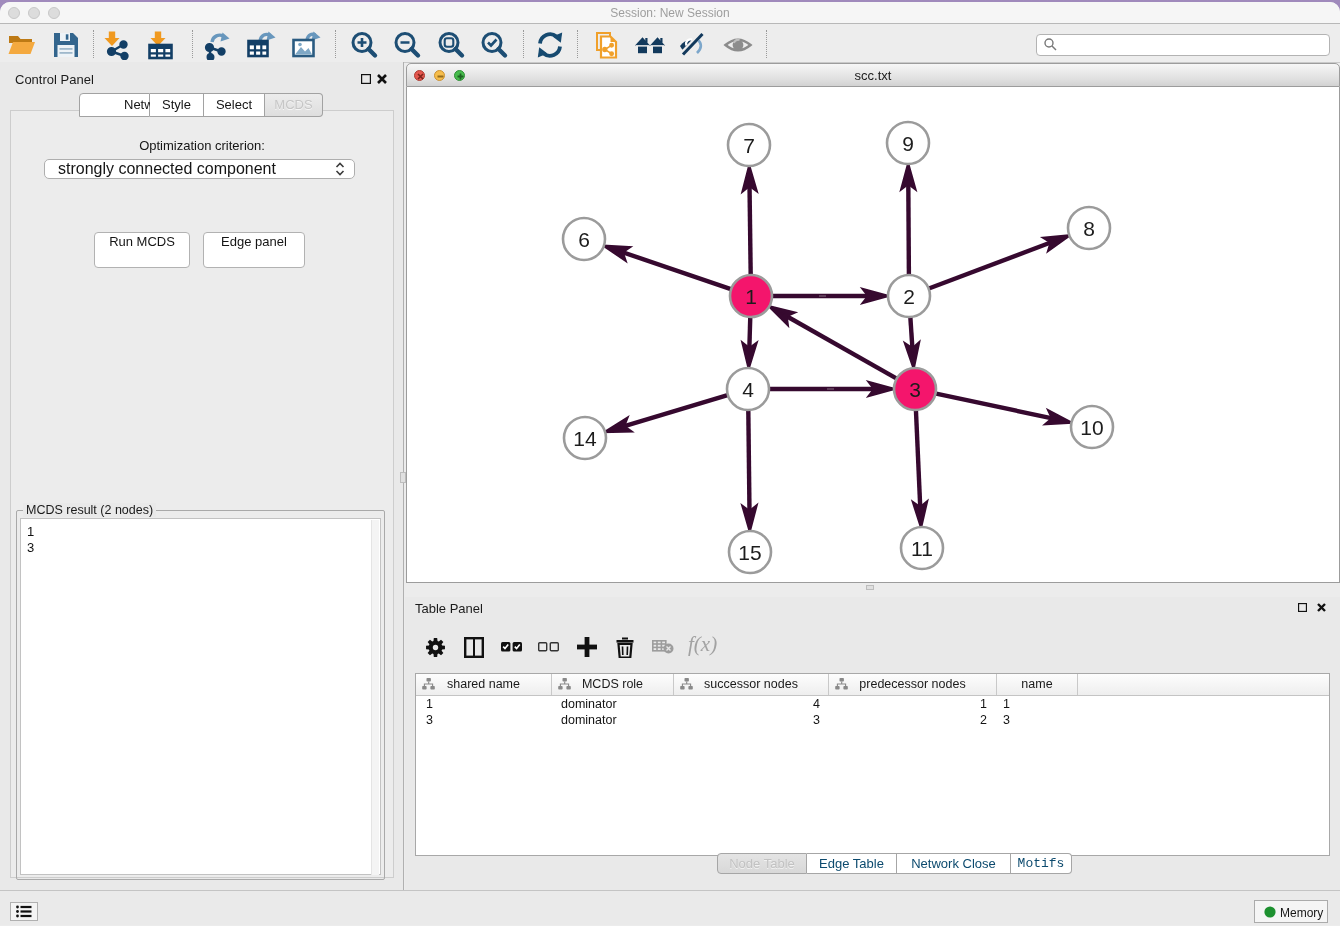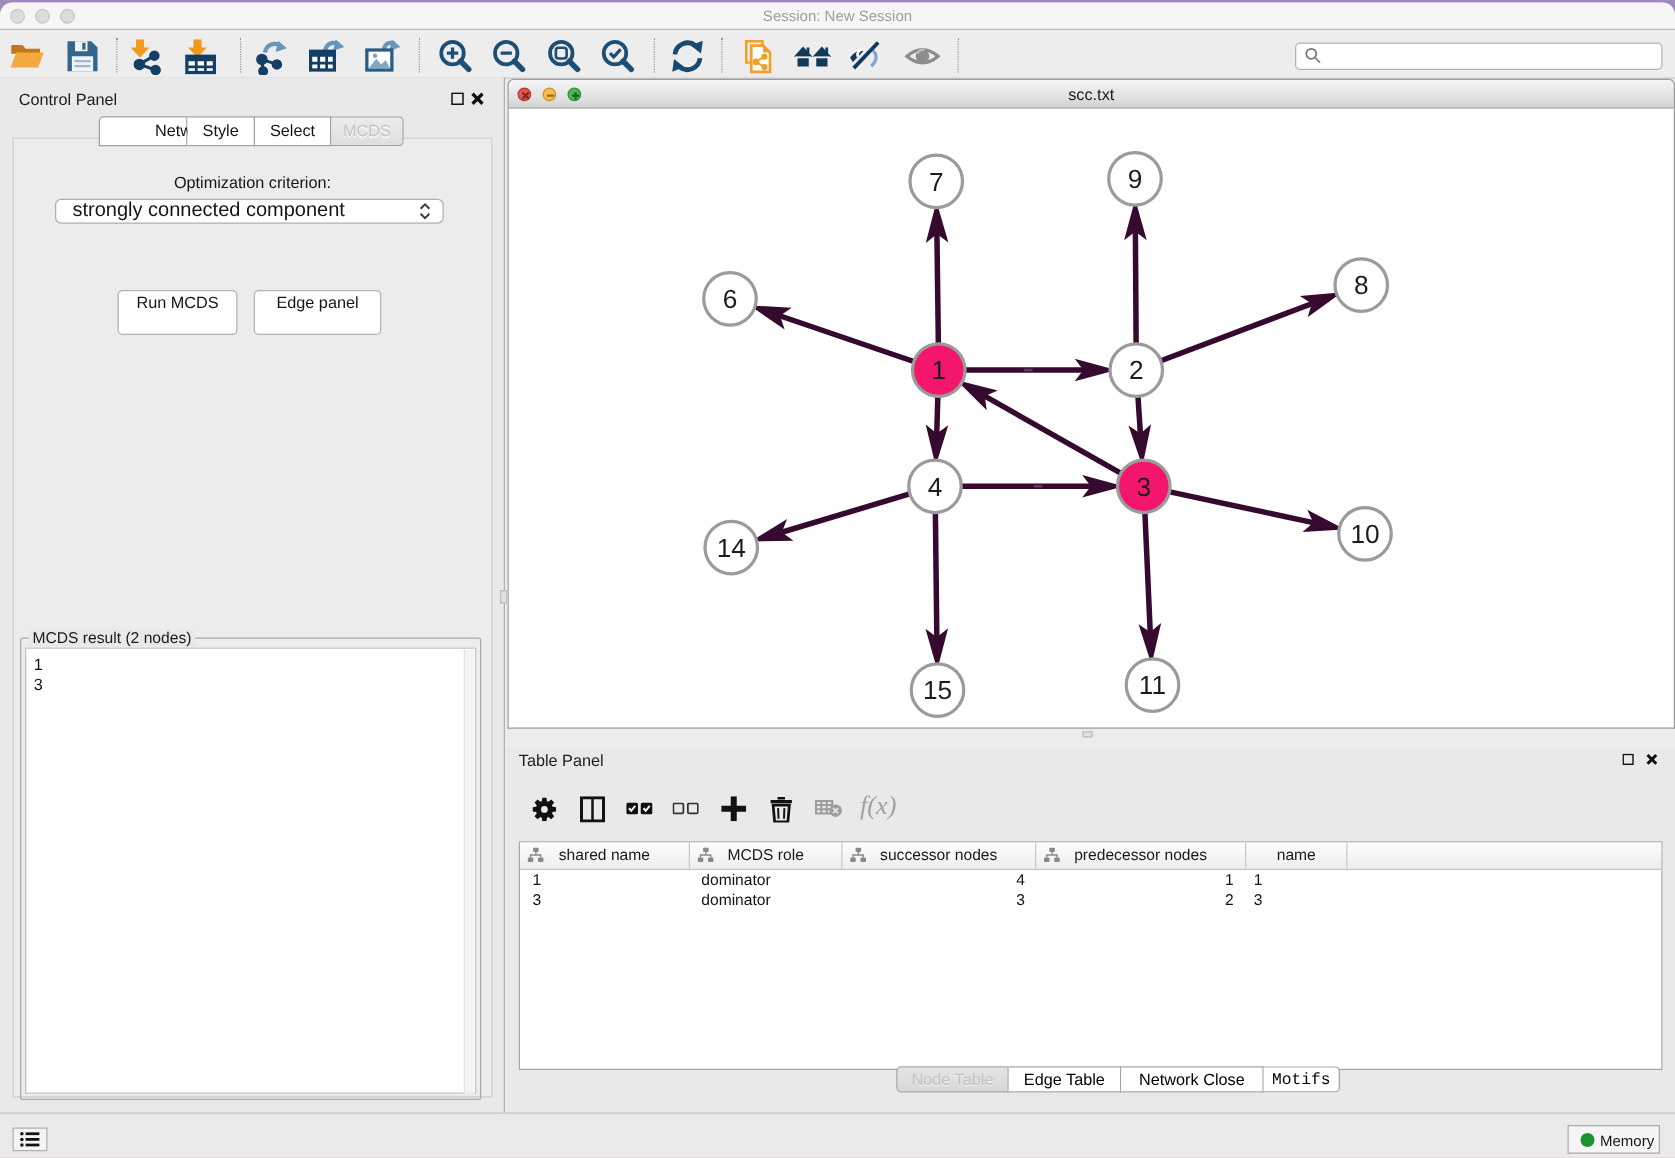--- a/index.html
+++ b/index.html
@@ -40,21 +40,21 @@
 
 #tpanel{position:absolute;left:405px;top:595px;width:935px;height:293px;background:#e9e9e9;}
 #tpanel .hdr{position:absolute;left:10px;top:4px;font-size:13px;color:#1c1c1c;}
 #ttoolbar{position:absolute;left:10px;top:28px;width:915px;height:40px;}
 #ttable{position:absolute;left:10px;top:76px;width:915px;height:183px;background:#fff;border:1px solid #a8a8a8;box-sizing:border-box;}
 #thead{position:absolute;left:0;top:0;width:100%;height:21px;background:linear-gradient(#fdfdfd,#eee);border-bottom:1px solid #c4c4c4;}
 .th{position:absolute;top:0;height:21px;border-right:1px solid #c9c9c9;box-sizing:border-box;font-size:12.5px;color:#1a1a1a;text-align:center;line-height:21px;}
 .treeic{position:absolute;left:6px;top:4px;}
 .td{position:absolute;font-size:12.5px;color:#141414;height:16px;line-height:16px;}
 .btabs{position:absolute;top:256px;left:288px;height:21px;display:flex;padding-left:24px;}
-.btab{box-sizing:border-box;height:21px;border:1px solid #a6a6a6;border-left:none;background:#fff;font-size:13px;color:#000000;text-align:center;line-height:19px;}
+.btab{box-sizing:border-box;height:21px;border:1px solid #a6a6a6;border-left:none;background:#fff;font-size:13px;color:#0c4a6e;text-align:center;line-height:19px;}
 .btab.first{border-left:1px solid #a6a6a6;border-radius:4px 0 0 4px;}
 .btab.last{border-radius:0 4px 4px 0;}
 .btab.sel{background:linear-gradient(#e4e4e4,#d8d8d8);color:#c2c2c2;text-shadow:0 1px 0 #f2f2f2;}
 
 #statusbar{position:absolute;left:0;top:888px;width:1340px;height:34px;background:#eaeaea;border-top:1px solid #c4c4c4;}
 #listbtn{position:absolute;left:10px;top:11px;width:28px;height:19px;background:#f4f4f4;border:1px solid #b0b0b0;box-sizing:border-box;}
 #membtn{position:absolute;left:1254px;top:9px;width:74px;height:23px;background:#f5f5f5;border:1px solid #ababab;box-sizing:border-box;font-size:12px;color:#161616;}
 </style></head>
 <body>
 <div id="win">

